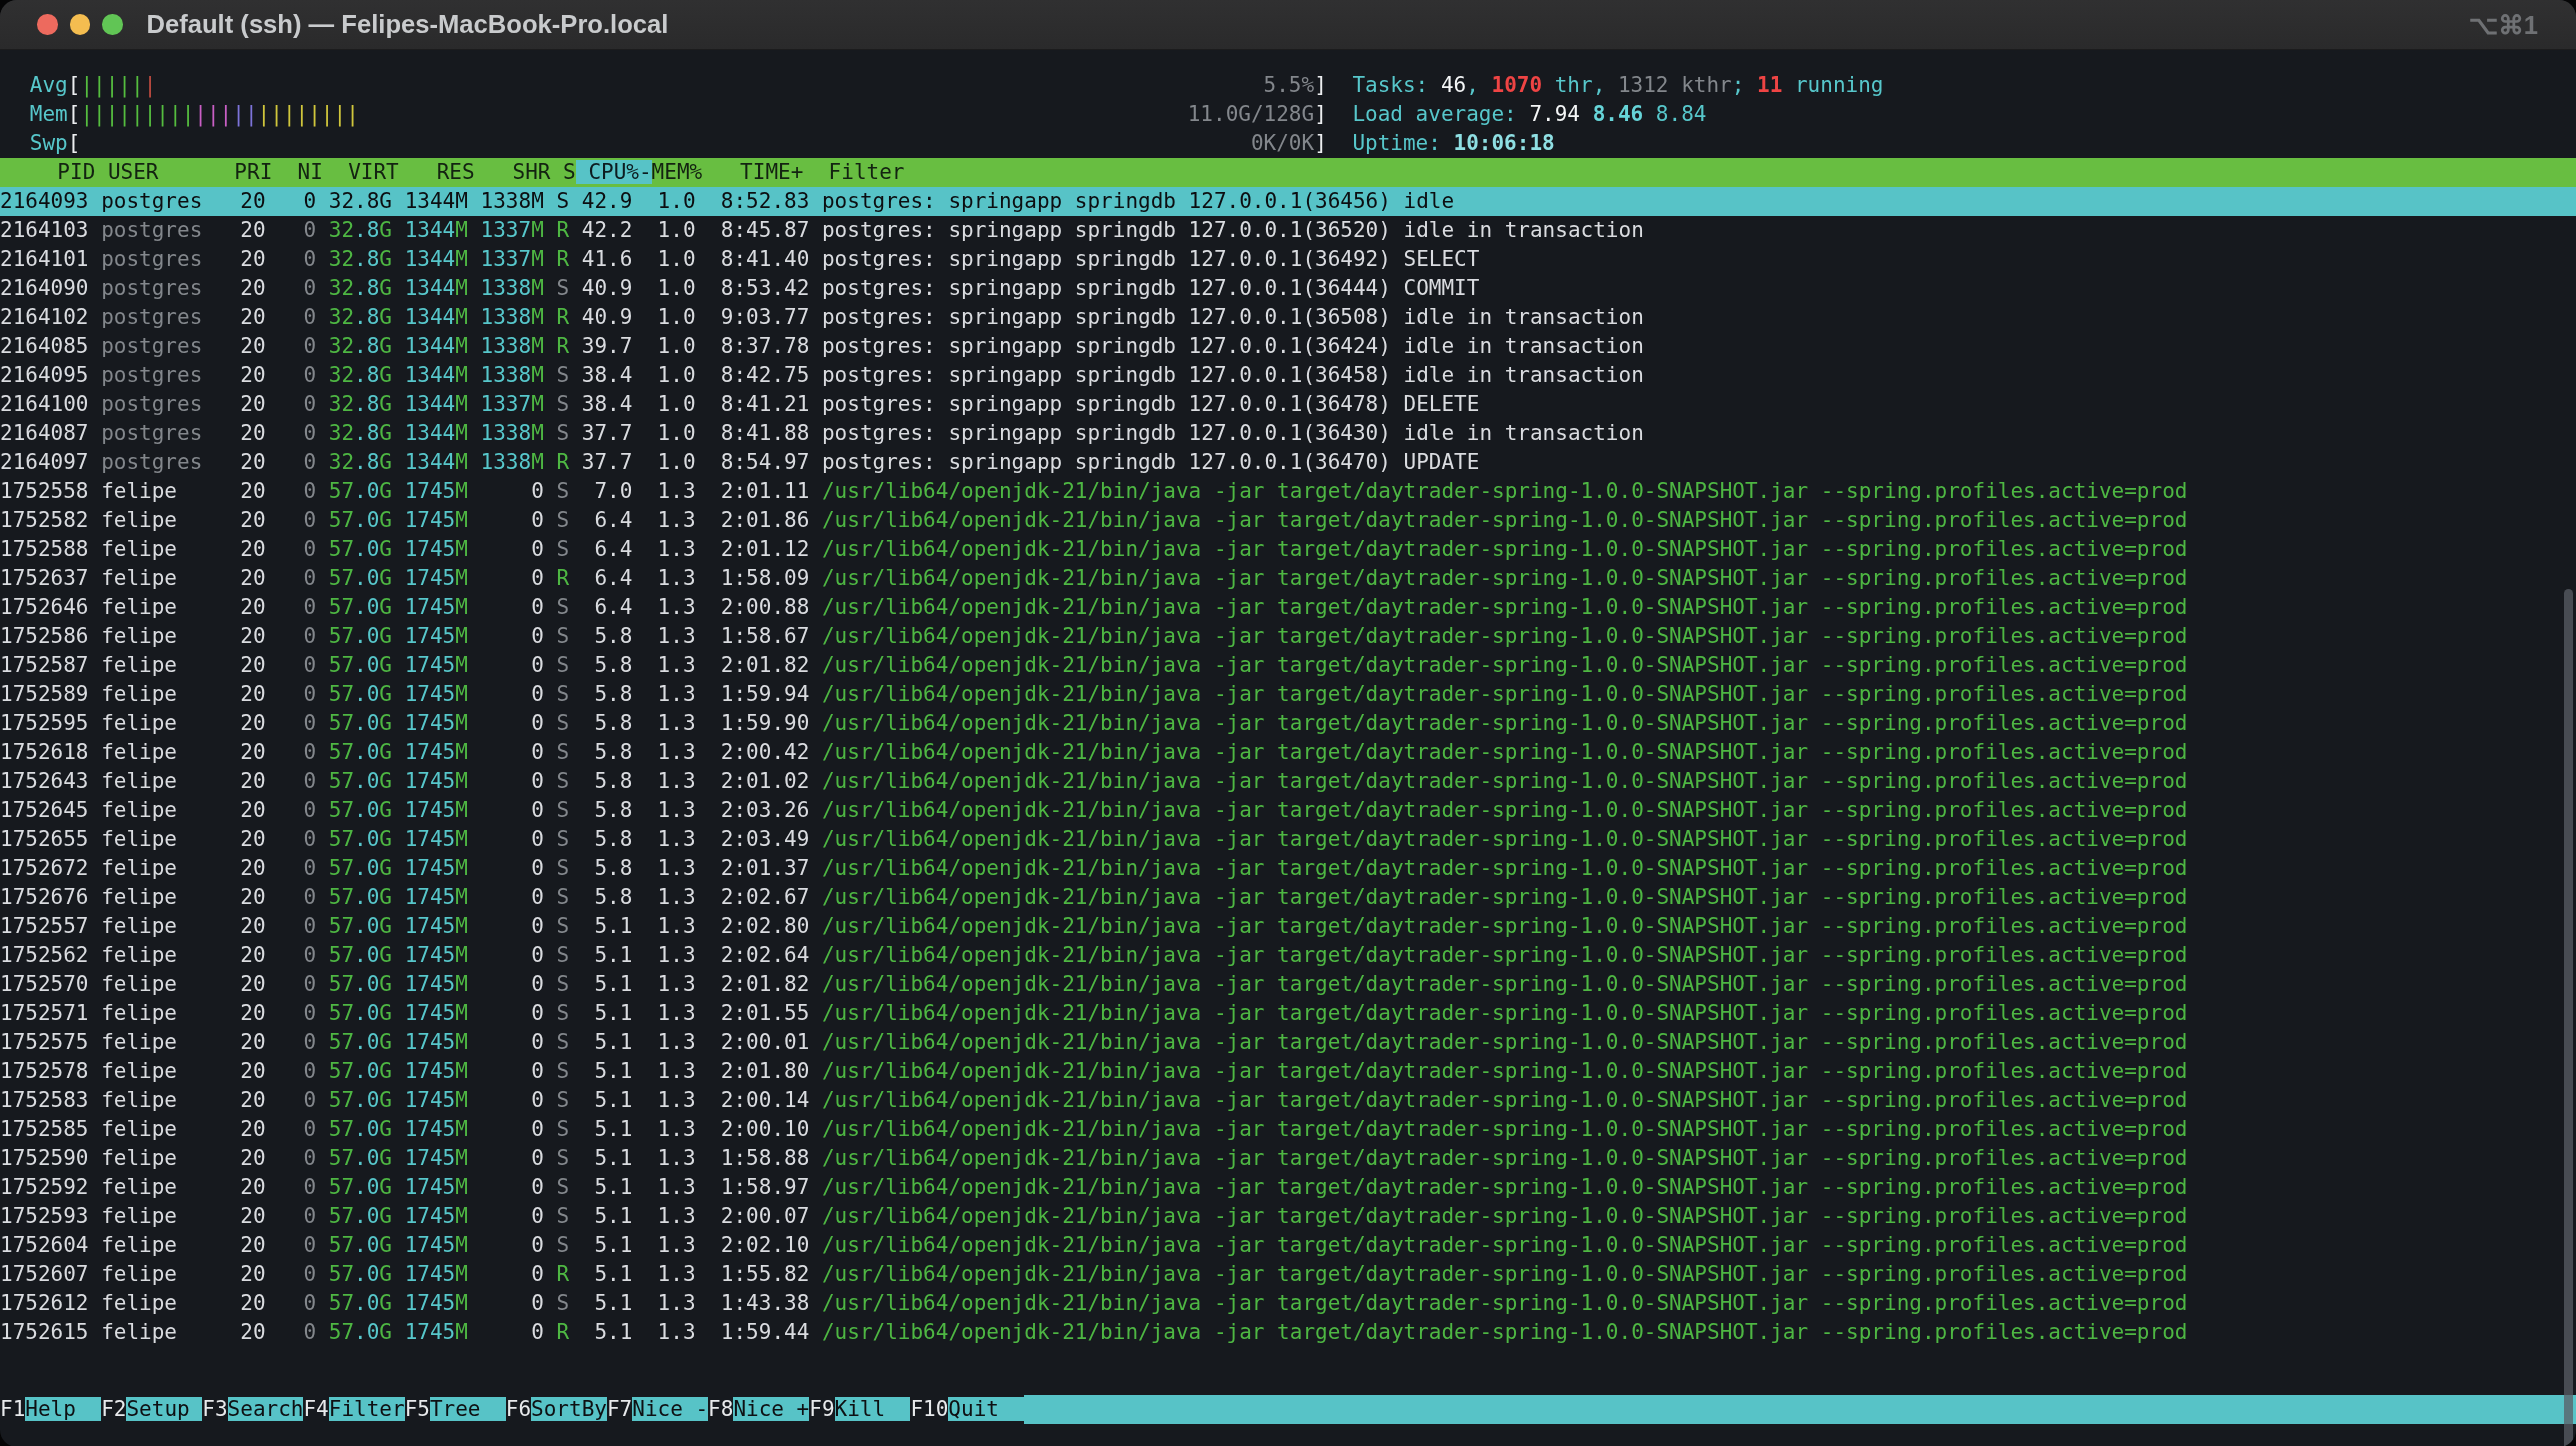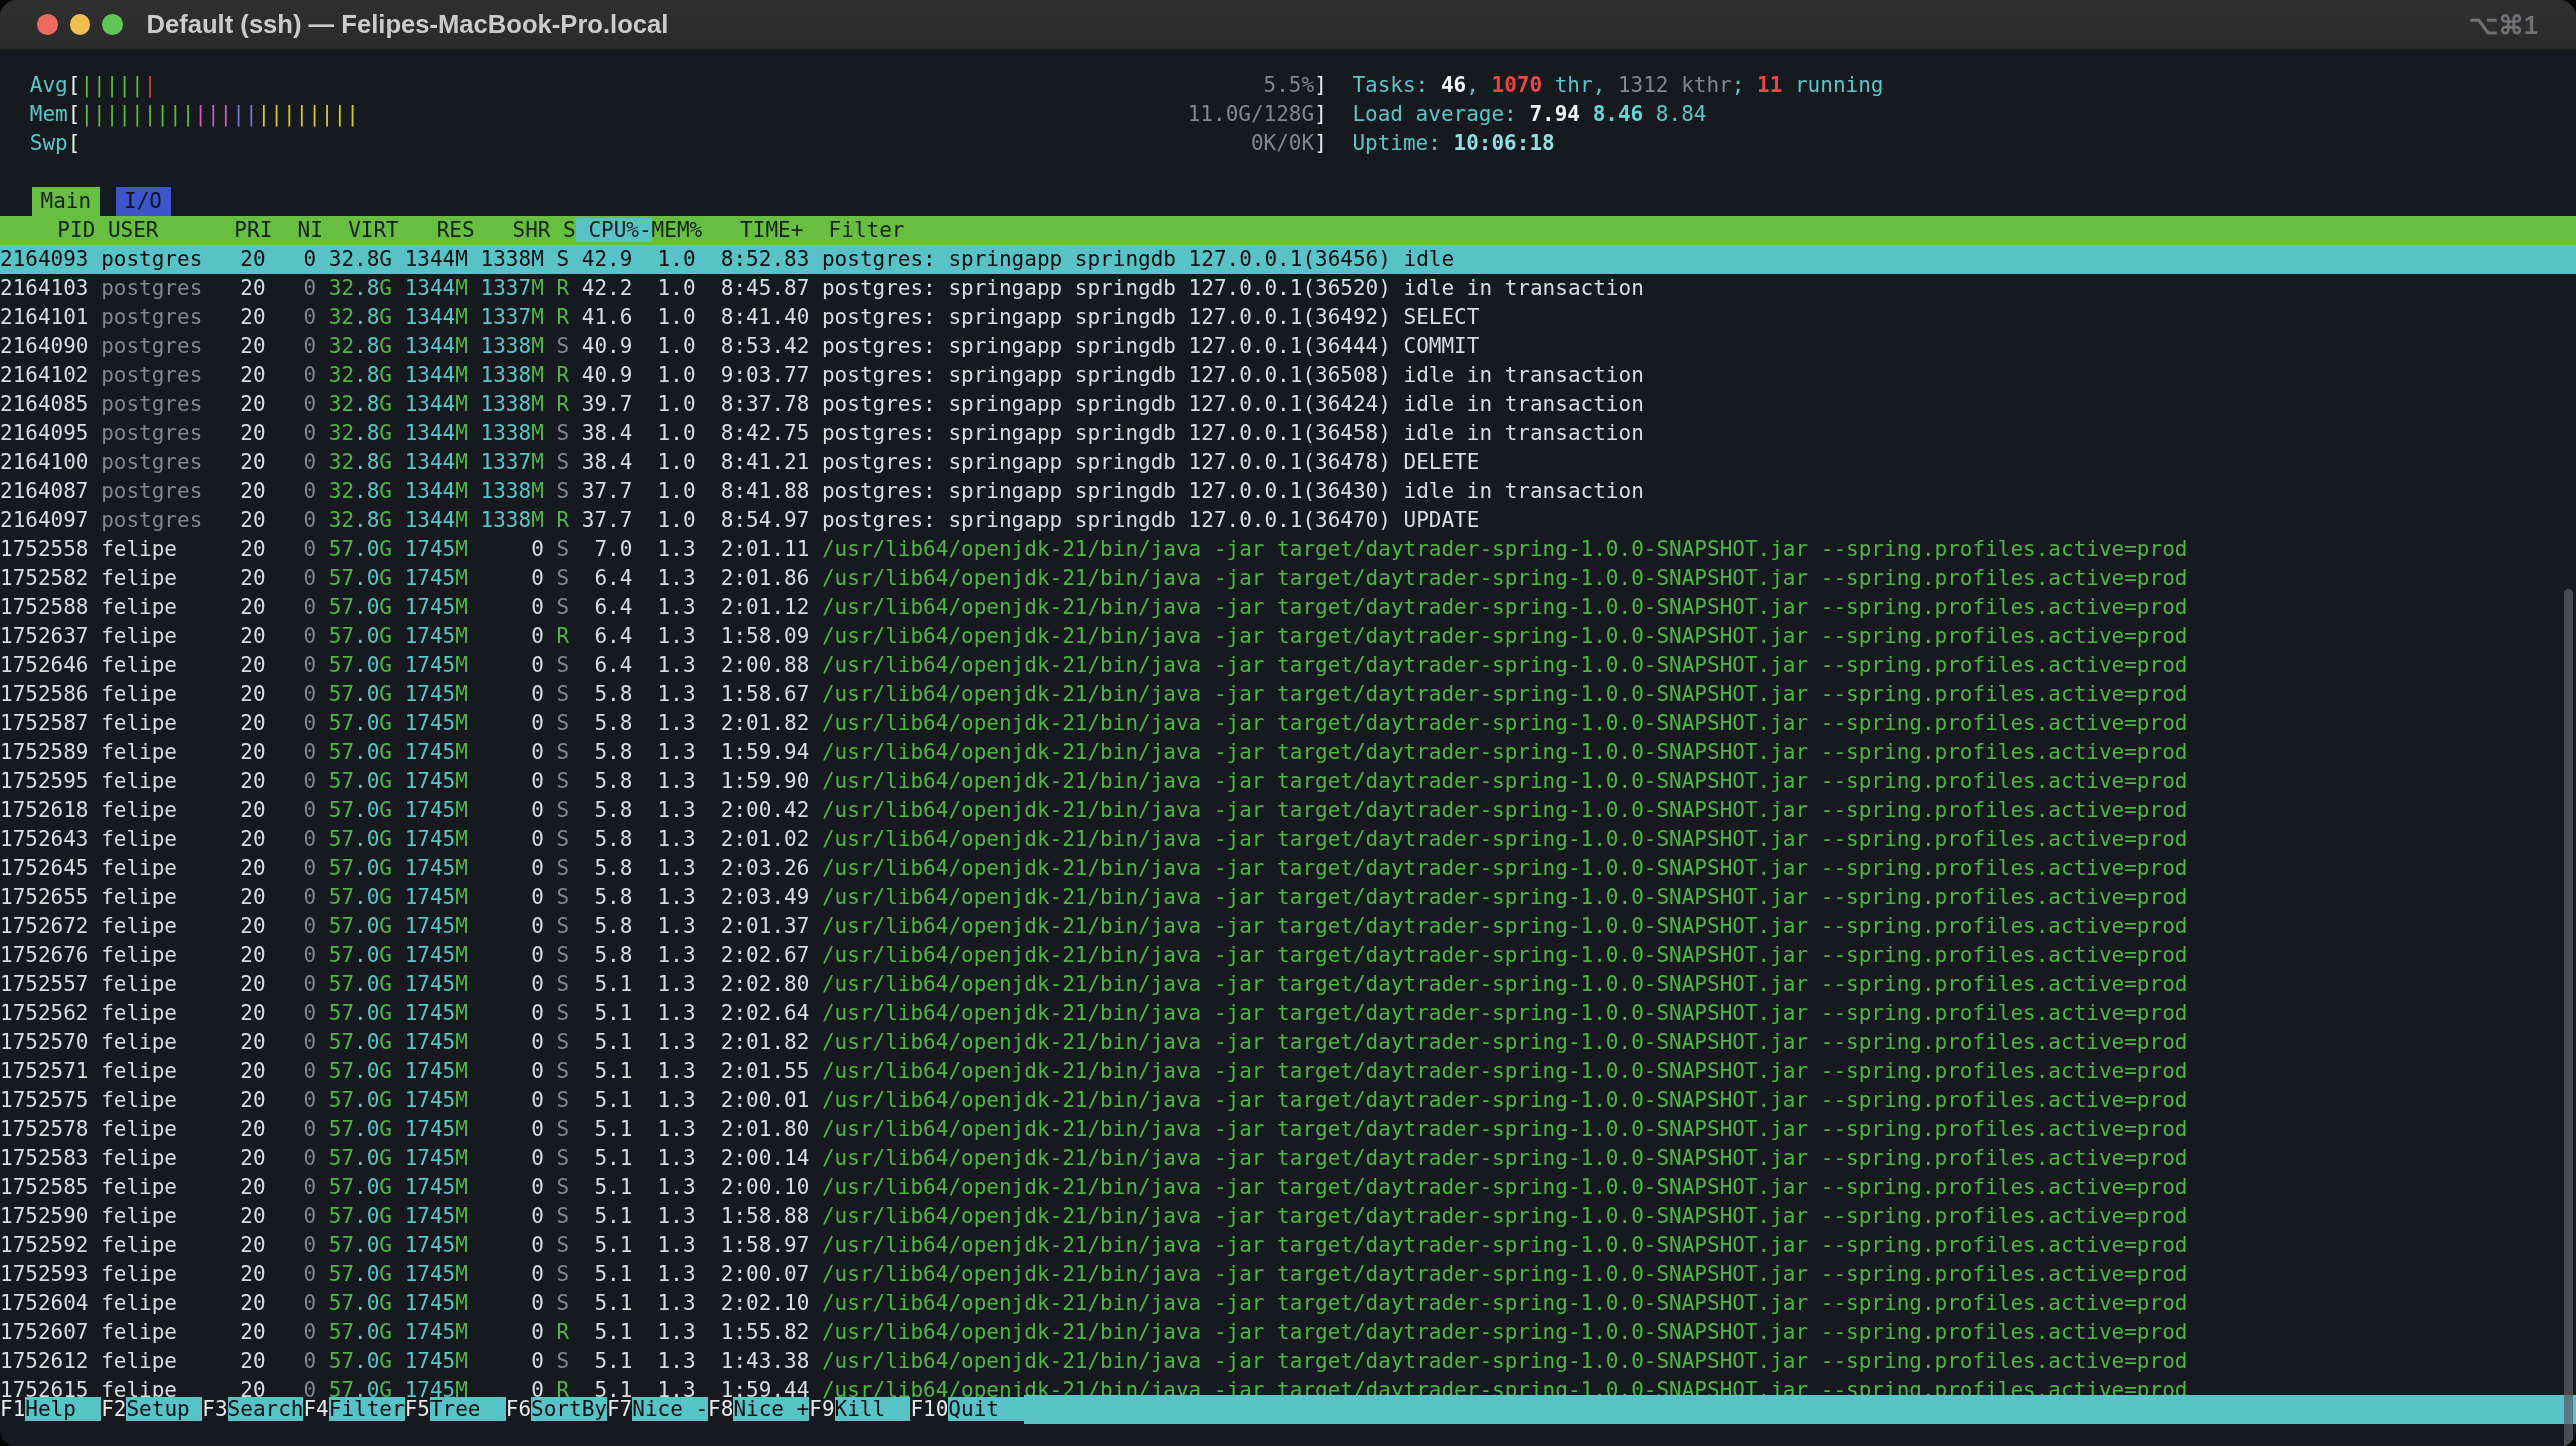--- a/index.html
+++ b/index.html
@@ -21,21 +21,21 @@
   .term{position:absolute;top:50px;left:0;right:0;bottom:0;font-size:21px;line-height:29px;color:var(--white);}
   .hdr{padding:20.5px 0 0 6.8px;}
   .hline{display:flex;height:29px;white-space:pre;}
   .meter{display:flex;width:1297px;margin-left:23px;}
   .mlabel{color:var(--cyan);}
   .mbrack{color:#eceef0;}
   .mbars{flex:1;overflow:hidden;white-space:pre;}
   .mval{color:var(--gray);text-align:right;}
   .minfo{margin-left:25.6px;white-space:pre;}
   .cy{color:var(--cyan);} .gy{color:var(--gray);} .wt{color:var(--white);} .gn{color:var(--green);}
-  .wtb{color:#f4f6f7;font-weight:bold;} .gnb{color:#ef4444;font-weight:bold;}
+  .wtb{color:#f4f6f7;font-weight:normal;} .gnb{color:#ef4444;font-weight:bold;}
   .cyb{color:#66d4d8;font-weight:bold;} .cybr{color:#8fdfe3;font-weight:bold;}
   .b-green{color:#55bd3f;} .b-red{color:#bd4b40;} .b-magenta{color:#c95fc5;} .b-violet{color:#7d74da;} .b-yellow{color:#d0c63c;}
   
   .tabs{margin:29px 0 0 32px;height:29px;display:flex;gap:16px;}
   .tab{padding:0 8.5px;white-space:pre;}
   .tab.active{background:var(--greenbg);color:var(--dark);}
   .tab.io{background:var(--bluebg);color:#0d1122;}
   
   .thead{height:29px;background:var(--greenbg);color:var(--dark);white-space:pre;padding-left:6.8px;}
   .thead .sortcol{background:var(--cyanbg);color:#0d1c20;}
@@ -66,24 +66,20 @@
     </div>
     <div class="title">Default (ssh) — Felipes-MacBook-Pro.local</div>
     <div class="shortcut">⌥⌘1</div>
   </div>
 
   <div class="term">
     <div class="hdr" id="htop-header">
         <div class="hline"><div class="meter"><span class="mlabel">Avg</span><span class="mbrack">[</span><span class="mbars"><span class="b-green">|</span><span class="b-green">|</span><span class="b-green">|</span><span class="b-green">|</span><span class="b-green">|</span><span class="b-red">|</span></span><span class="mval">5.5%</span><span class="mbrack">]</span></div><div class="minfo"><span class="cy">Tasks: </span><span class="wtb">46</span><span class="cy">, </span><span class="gnb">1070</span><span class="cy"> thr, </span><span class="gy">1312 kthr</span><span class="cy">; </span><span class="gnb">11</span><span class="cy"> running</span></div></div>
         <div class="hline"><div class="meter"><span class="mlabel">Mem</span><span class="mbrack">[</span><span class="mbars"><span class="b-green">|</span><span class="b-green">|</span><span class="b-green">|</span><span class="b-green">|</span><span class="b-green">|</span><span class="b-green">|</span><span class="b-green">|</span><span class="b-green">|</span><span class="b-green">|</span><span class="b-magenta">|</span><span class="b-magenta">|</span><span class="b-magenta">|</span><span class="b-violet">|</span><span class="b-violet">|</span><span class="b-yellow">|</span><span class="b-yellow">|</span><span class="b-yellow">|</span><span class="b-yellow">|</span><span class="b-yellow">|</span><span class="b-yellow">|</span><span class="b-yellow">|</span><span class="b-yellow">|</span></span><span class="mval">11.0G/128G</span><span class="mbrack">]</span></div><div class="minfo"><span class="cy">Load average: </span><span class="wtb">7.94 </span><span class="cyb">8.46 </span><span class="cy">8.84</span></div></div>
         <div class="hline"><div class="meter"><span class="mlabel">Swp</span><span class="mbrack">[</span><span class="mbars"></span><span class="mval">0K/0K</span><span class="mbrack">]</span></div><div class="minfo"><span class="cy">Uptime: </span><span class="cybr">10:06:18</span></div></div>
-      </div>
-    <div class="tabs" id="tabs">
-        <span class="tab active">Main</span>
-        <span class="tab io">I/O</span>
       </div>
     <div class="thead" id="thead"><span>    PID USER      PRI  NI  VIRT   RES   SHR S</span><span class="sortcol"> CPU%-</span><span>MEM%   TIME+  Filter</span></div>
     <div class="rows" id="rows">
         <div class="prow sel"><span class="wt">2164093 </span><span class="gy">postgres  </span><span class="wt"> 20 </span><span class="gy">  0 </span><span class="gn">32</span><span class="cy">.8</span><span class="gn">G</span><span class="wt"> </span><span class="cy">1344</span><span class="gn">M</span><span class="wt"> </span><span class="cy">1338</span><span class="gn">M</span><span class="wt"> </span><span class="gy">S </span><span class="wt">42.9 </span><span class="wt"> 1.0 </span><span class="wt"> 8:52.83 </span><span class="wt">postgres: springapp springdb 127.0.0.1(36456) idle</span></div>
         <div class="prow"><span class="wt">2164103 </span><span class="gy">postgres  </span><span class="wt"> 20 </span><span class="gy">  0 </span><span class="gn">32</span><span class="cy">.8</span><span class="gn">G</span><span class="wt"> </span><span class="cy">1344</span><span class="gn">M</span><span class="wt"> </span><span class="cy">1337</span><span class="gn">M</span><span class="wt"> </span><span class="gn">R </span><span class="wt">42.2 </span><span class="wt"> 1.0 </span><span class="wt"> 8:45.87 </span><span class="wt">postgres: springapp springdb 127.0.0.1(36520) idle in transaction</span></div>
         <div class="prow"><span class="wt">2164101 </span><span class="gy">postgres  </span><span class="wt"> 20 </span><span class="gy">  0 </span><span class="gn">32</span><span class="cy">.8</span><span class="gn">G</span><span class="wt"> </span><span class="cy">1344</span><span class="gn">M</span><span class="wt"> </span><span class="cy">1337</span><span class="gn">M</span><span class="wt"> </span><span class="gn">R </span><span class="wt">41.6 </span><span class="wt"> 1.0 </span><span class="wt"> 8:41.40 </span><span class="wt">postgres: springapp springdb 127.0.0.1(36492) SELECT</span></div>
         <div class="prow"><span class="wt">2164090 </span><span class="gy">postgres  </span><span class="wt"> 20 </span><span class="gy">  0 </span><span class="gn">32</span><span class="cy">.8</span><span class="gn">G</span><span class="wt"> </span><span class="cy">1344</span><span class="gn">M</span><span class="wt"> </span><span class="cy">1338</span><span class="gn">M</span><span class="wt"> </span><span class="gy">S </span><span class="wt">40.9 </span><span class="wt"> 1.0 </span><span class="wt"> 8:53.42 </span><span class="wt">postgres: springapp springdb 127.0.0.1(36444) COMMIT</span></div>
         <div class="prow"><span class="wt">2164102 </span><span class="gy">postgres  </span><span class="wt"> 20 </span><span class="gy">  0 </span><span class="gn">32</span><span class="cy">.8</span><span class="gn">G</span><span class="wt"> </span><span class="cy">1344</span><span class="gn">M</span><span class="wt"> </span><span class="cy">1338</span><span class="gn">M</span><span class="wt"> </span><span class="gn">R </span><span class="wt">40.9 </span><span class="wt"> 1.0 </span><span class="wt"> 9:03.77 </span><span class="wt">postgres: springapp springdb 127.0.0.1(36508) idle in transaction</span></div>
         <div class="prow"><span class="wt">2164085 </span><span class="gy">postgres  </span><span class="wt"> 20 </span><span class="gy">  0 </span><span class="gn">32</span><span class="cy">.8</span><span class="gn">G</span><span class="wt"> </span><span class="cy">1344</span><span class="gn">M</span><span class="wt"> </span><span class="cy">1338</span><span class="gn">M</span><span class="wt"> </span><span class="gn">R </span><span class="wt">39.7 </span><span class="wt"> 1.0 </span><span class="wt"> 8:37.78 </span><span class="wt">postgres: springapp springdb 127.0.0.1(36424) idle in transaction</span></div>
         <div class="prow"><span class="wt">2164095 </span><span class="gy">postgres  </span><span class="wt"> 20 </span><span class="gy">  0 </span><span class="gn">32</span><span class="cy">.8</span><span class="gn">G</span><span class="wt"> </span><span class="cy">1344</span><span class="gn">M</span><span class="wt"> </span><span class="cy">1338</span><span class="gn">M</span><span class="wt"> </span><span class="gy">S </span><span class="wt">38.4 </span><span class="wt"> 1.0 </span><span class="wt"> 8:42.75 </span><span class="wt">postgres: springapp springdb 127.0.0.1(36458) idle in transaction</span></div>

